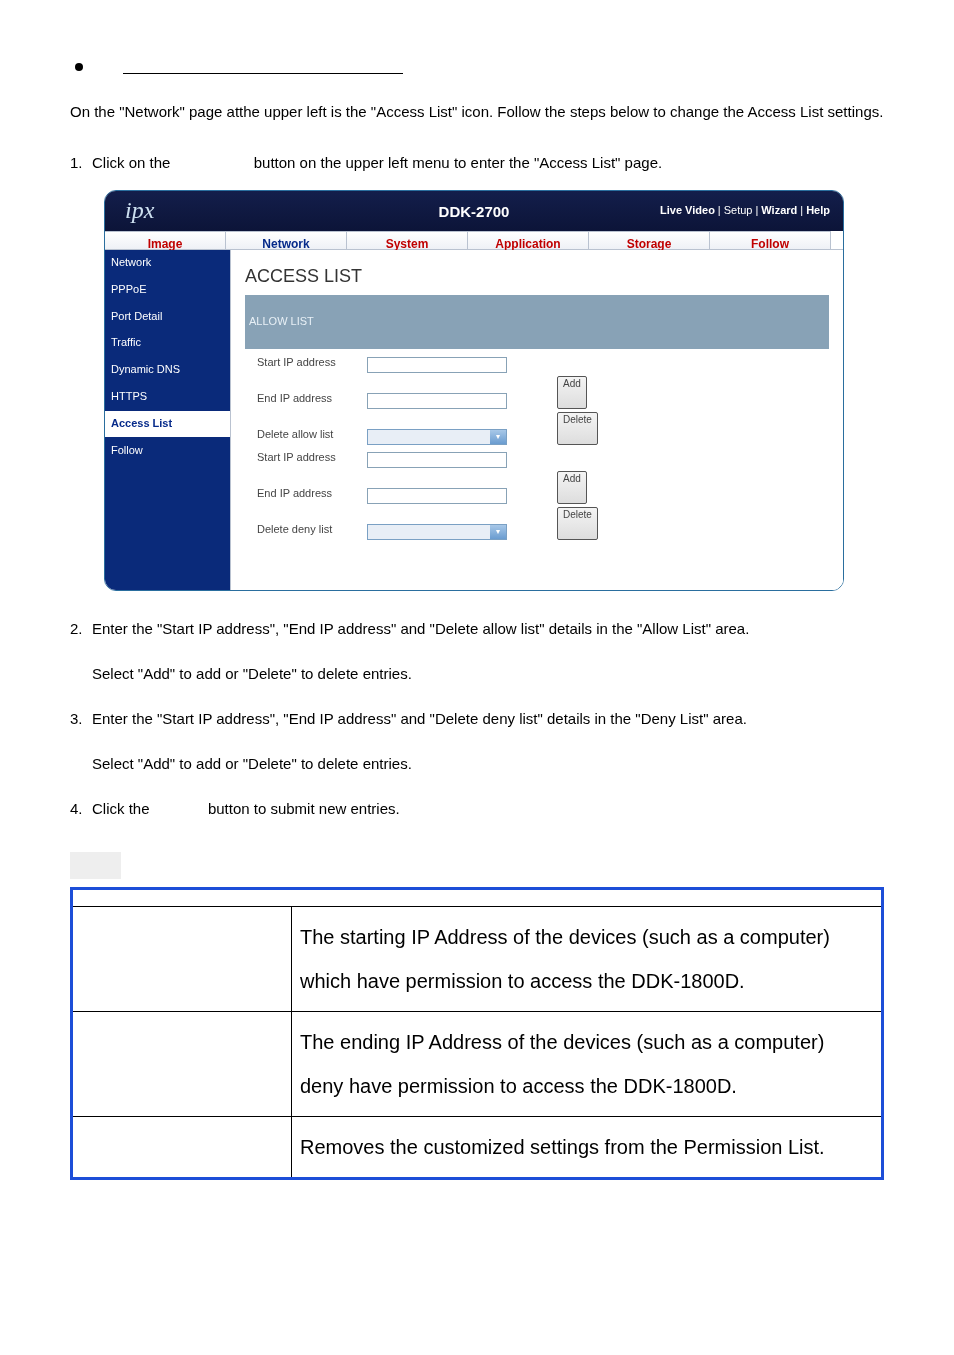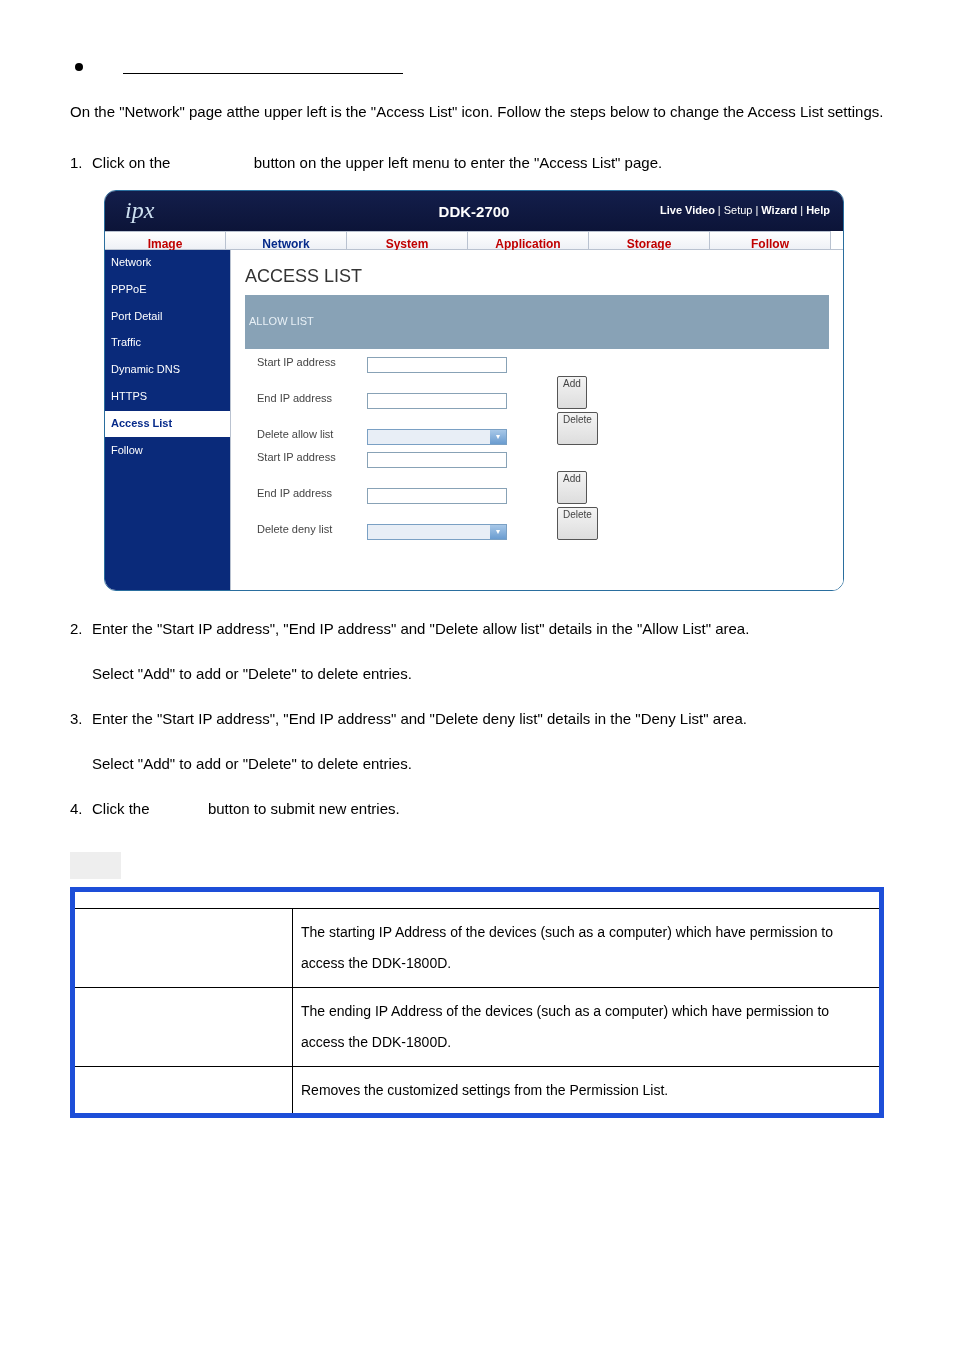--- a/index.html
+++ b/index.html
@@ -29,21 +29,21 @@
     .ss-main { flex: 1; padding: 10px 14px; background:#fff; }
     .ss-h { font-size: 18px; color: #333; margin-bottom: 2px; }
     .ss-subh { background: #88a2b6; color: #e8f0f6; font-size: 11px; padding: 17px 4px; margin: 3px 0 4px 0; width: 100%; }
     .ss-row { display: flex; align-items: flex-end; font-size: 11px; color: #444; margin: 3px 12px; }
     .ss-lbl { width: 110px; }
     .ss-input { width: 140px; height: 16px; border:1px solid #88a2b6; background:#fff; margin-right: 50px; }
     .ss-select { width: 140px; height: 16px; border:1px solid #7aa0c4; background:#e8eef6; display:flex; justify-content:flex-end; align-items:center; margin-right:50px; }
     .ss-select-btn { width:16px; height:14px; background:linear-gradient(#a8c8e8,#6a9cd0); display:flex; align-items:center; justify-content:center; color:#fff; font-size:8px; }
     .ss-btn { border:1px solid #555; background:linear-gradient(#f4f4f4,#ddd); font-size:10px; padding: 0 5px; height:33px; line-height:14px; border-radius:2px; cursor:pointer; }
     .notes-lbl { background:#eee; display:inline-block; padding:2px 4px; margin: 18px 0 8px 0; font-size:13px;}
-    .tbl { border:5px solid #1d4ed8; width:100%; border-collapse:collapse; font-size:14px; }
+    .tbl { border:3px solid #1d4ed8; width:100%; border-collapse:collapse; font-size:20px; }
     .tbl td { border:1px solid #000; padding:8px 8px; line-height: 2.2; vertical-align: top; }
     .tbl-col1 { width: 220px; }
     .step-indent { margin-left: 22px; line-height: 2.6; font-size:15px; margin-bottom: 6px; }
   </style>
 </head>
 <body>
 
 
 
 <div class="bullet-row">
@@ -156,21 +156,21 @@
   <tbody>
       <tr>
     <td class="tbl-col1" colspan="2"></td>
   </tr>
   <tr>
     <td class="tbl-col1"></td>
     <td>The starting IP Address of the devices (such as a computer) which have permission to access the DDK-1800D.</td>
   </tr>
   <tr>
     <td class="tbl-col1"></td>
-    <td>The ending IP Address of the devices (such as a computer) which have permission to access the DDK-1800D.</td>
+    <td>The ending IP Address of the devices (such as a computer) deny have permission to access the DDK-1800D.</td>
   </tr>
   <tr>
     <td class="tbl-col1"></td>
     <td>Removes the customized settings from the Permission List.</td>
   </tr>
 </tbody>
   </table>
 
 
 

